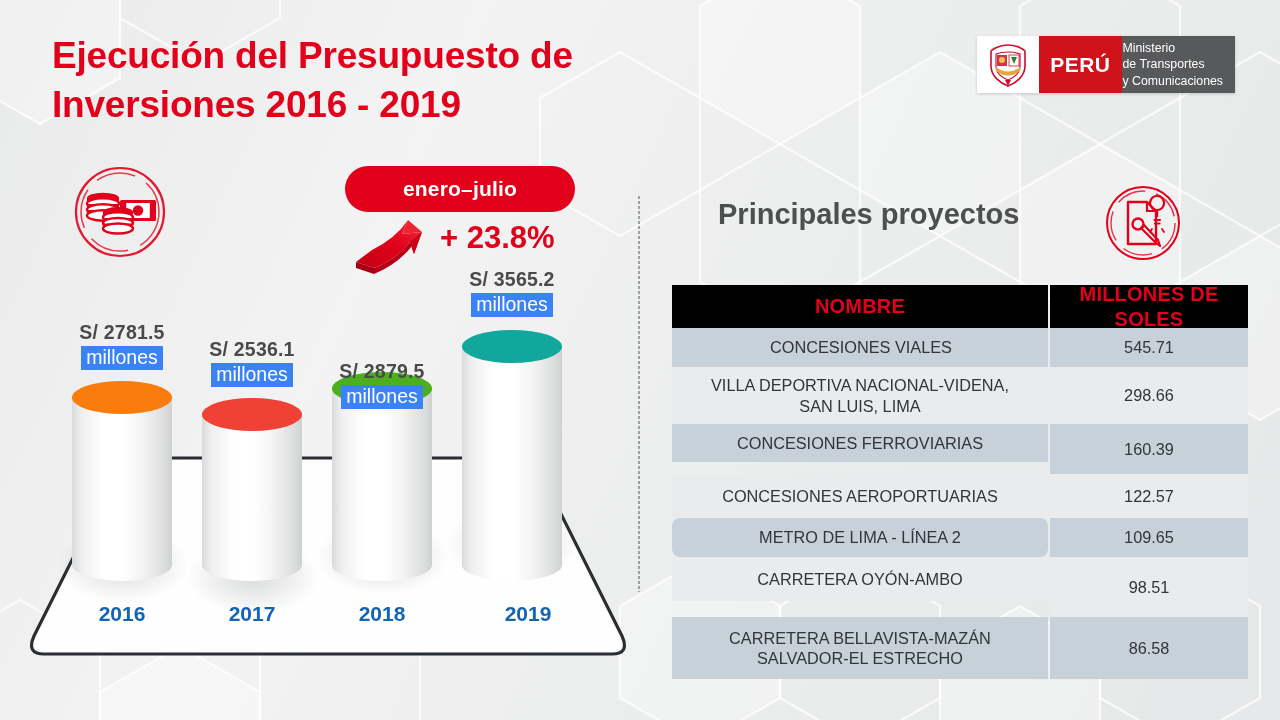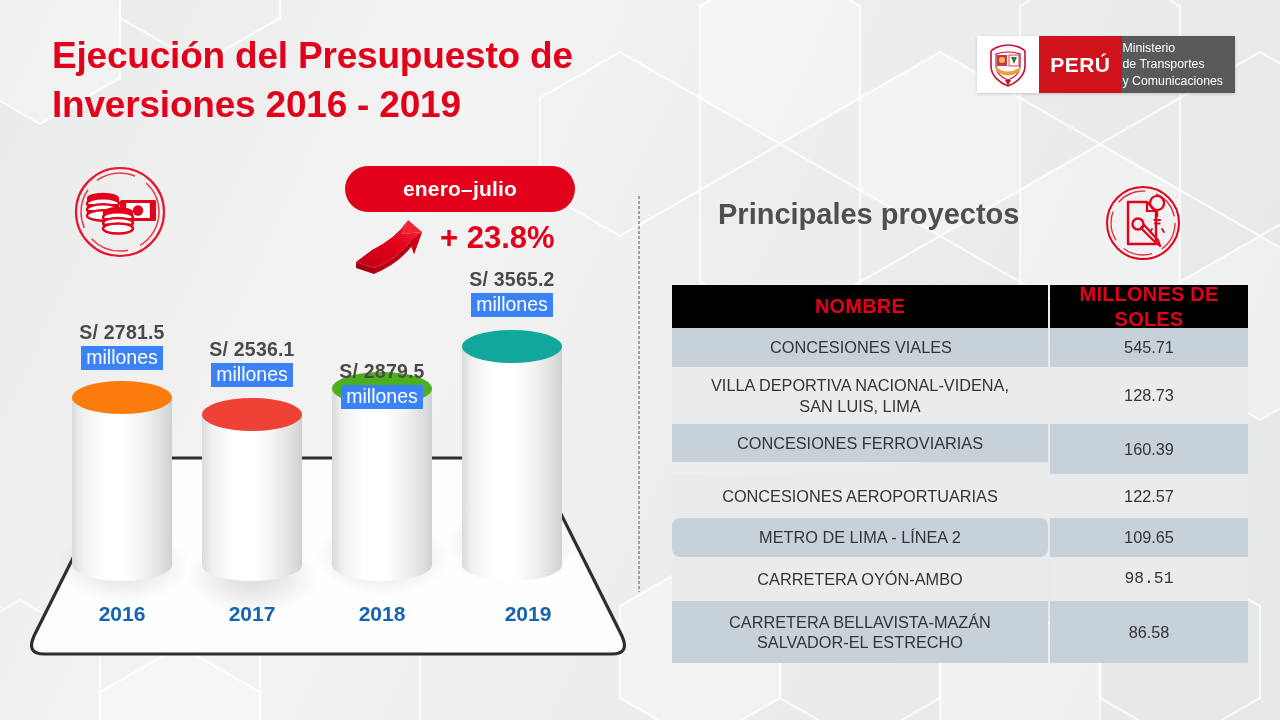--- a/index.html
+++ b/index.html
@@ -352,41 +352,41 @@
     </div>
 
     <div class="trow r-dark">
       <div class="tname" style="height:39px;padding-left:12px;">CONCESIONES VIALES</div>
       <div class="tval" style="height:39px;">545.71</div>
     </div>
 
     <div class="trow r-light">
       <div class="tname" style="height:57px; white-space:pre-line;">VILLA DEPORTIVA NACIONAL-VIDENA,
 SAN LUIS, LIMA</div>
-      <div class="tval" style="height:57px;">128.73</div>
+      <div class="tval" style="height:57px;">298.66</div>
     </div>
 
     <div class="trow r-dark">
       <div class="tname" style="height:38px;">CONCESIONES FERROVIARIAS</div>
       <div class="tval" style="height:50px;">160.39</div>
     </div>
 
     <div class="trow r-light">
       <div class="tname" style="height:44px;">CONCESIONES AEROPORTUARIAS</div>
       <div class="tval" style="height:44px;">122.57</div>
     </div>
 
     <div class="trow r-dark">
       <div class="tname" style="height:39px;border-radius:8px;">METRO DE LIMA - LÍNEA 2</div>
       <div class="tval" style="height:39px;">109.65</div>
     </div>
 
     <div class="trow r-light">
       <div class="tname" style="height:44px;">CARRETERA OYÓN-AMBO</div>
-      <div class="tval" style="height:44px;font-family:Liberation Mono, monospace;">98.51</div>
+      <div class="tval" style="height:60px;">98.51</div>
     </div>
 
     <div class="trow r-dark">
       <div class="tname" style="height:62px; white-space:pre-line;">CARRETERA BELLAVISTA-MAZÁN
 SALVADOR-EL ESTRECHO</div>
       <div class="tval" style="height:62px;">86.58</div>
     </div>
   </div>
 
 </div>

